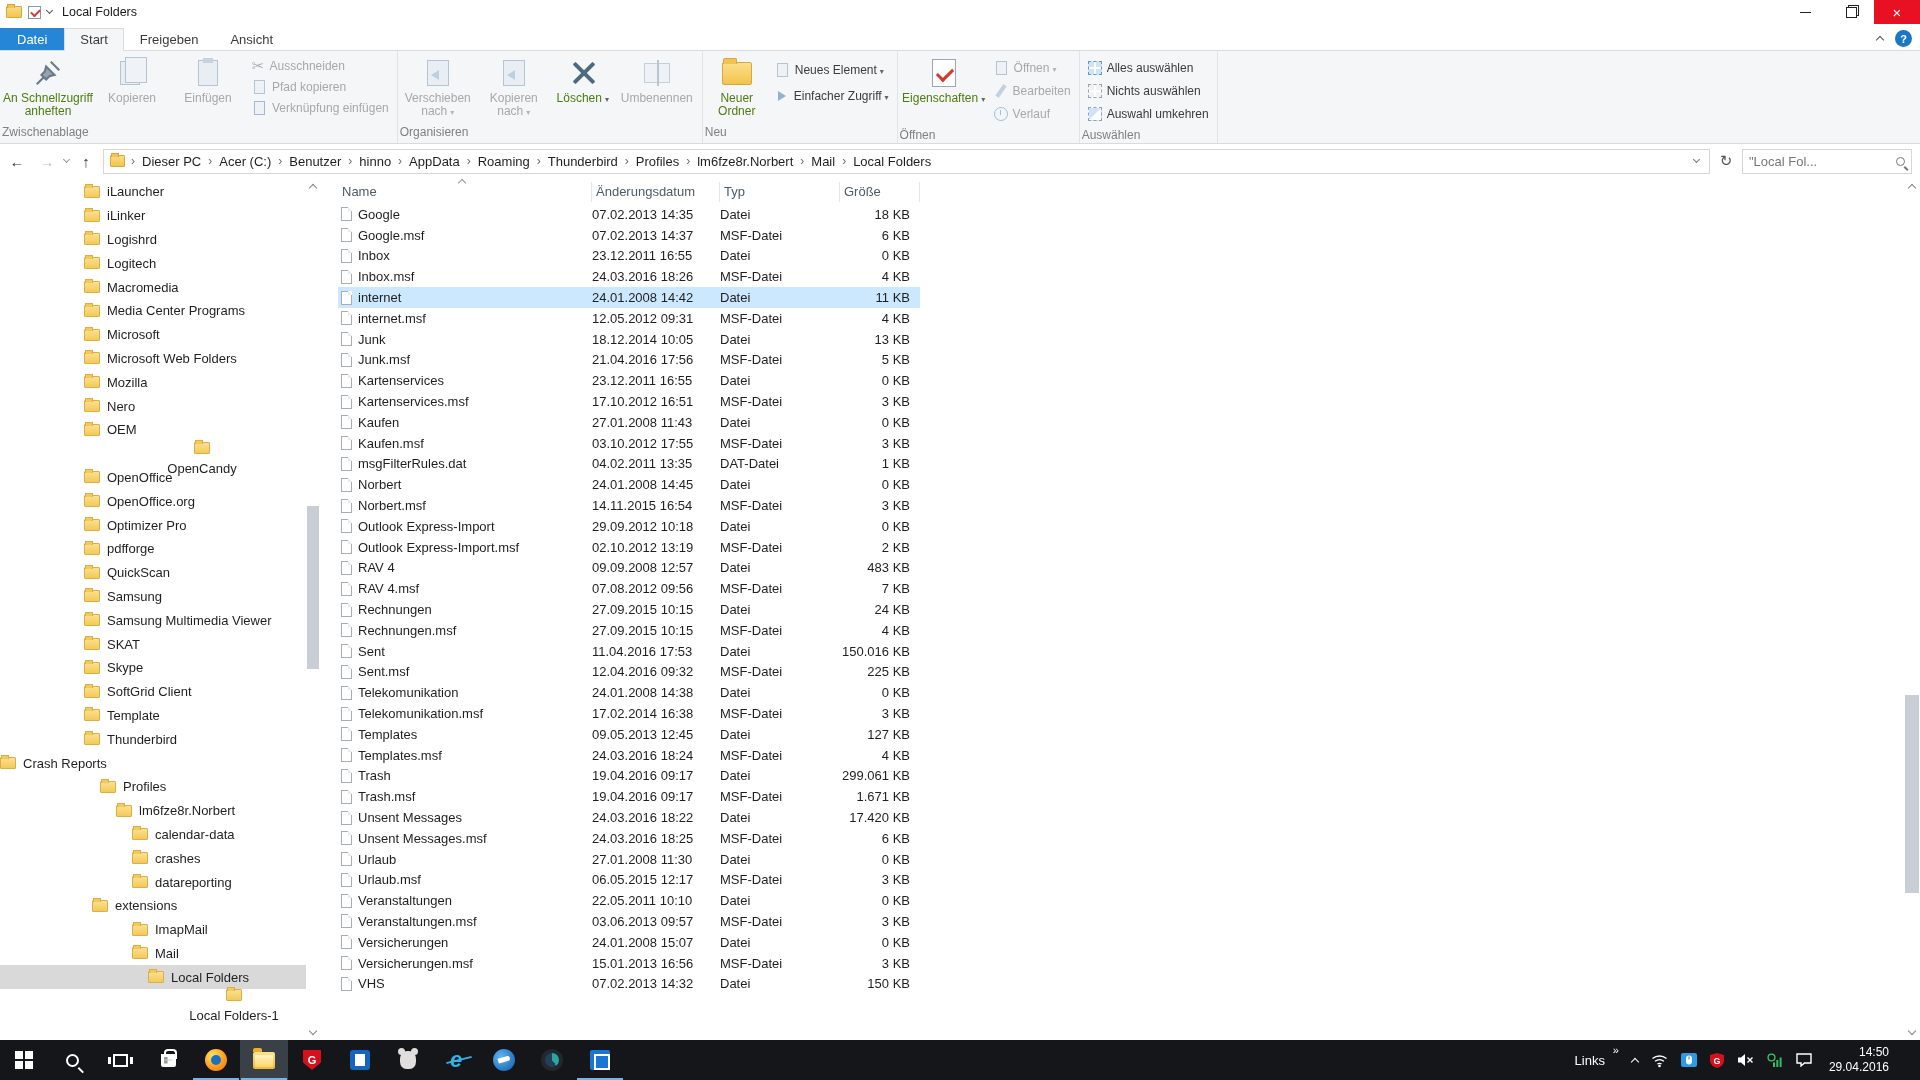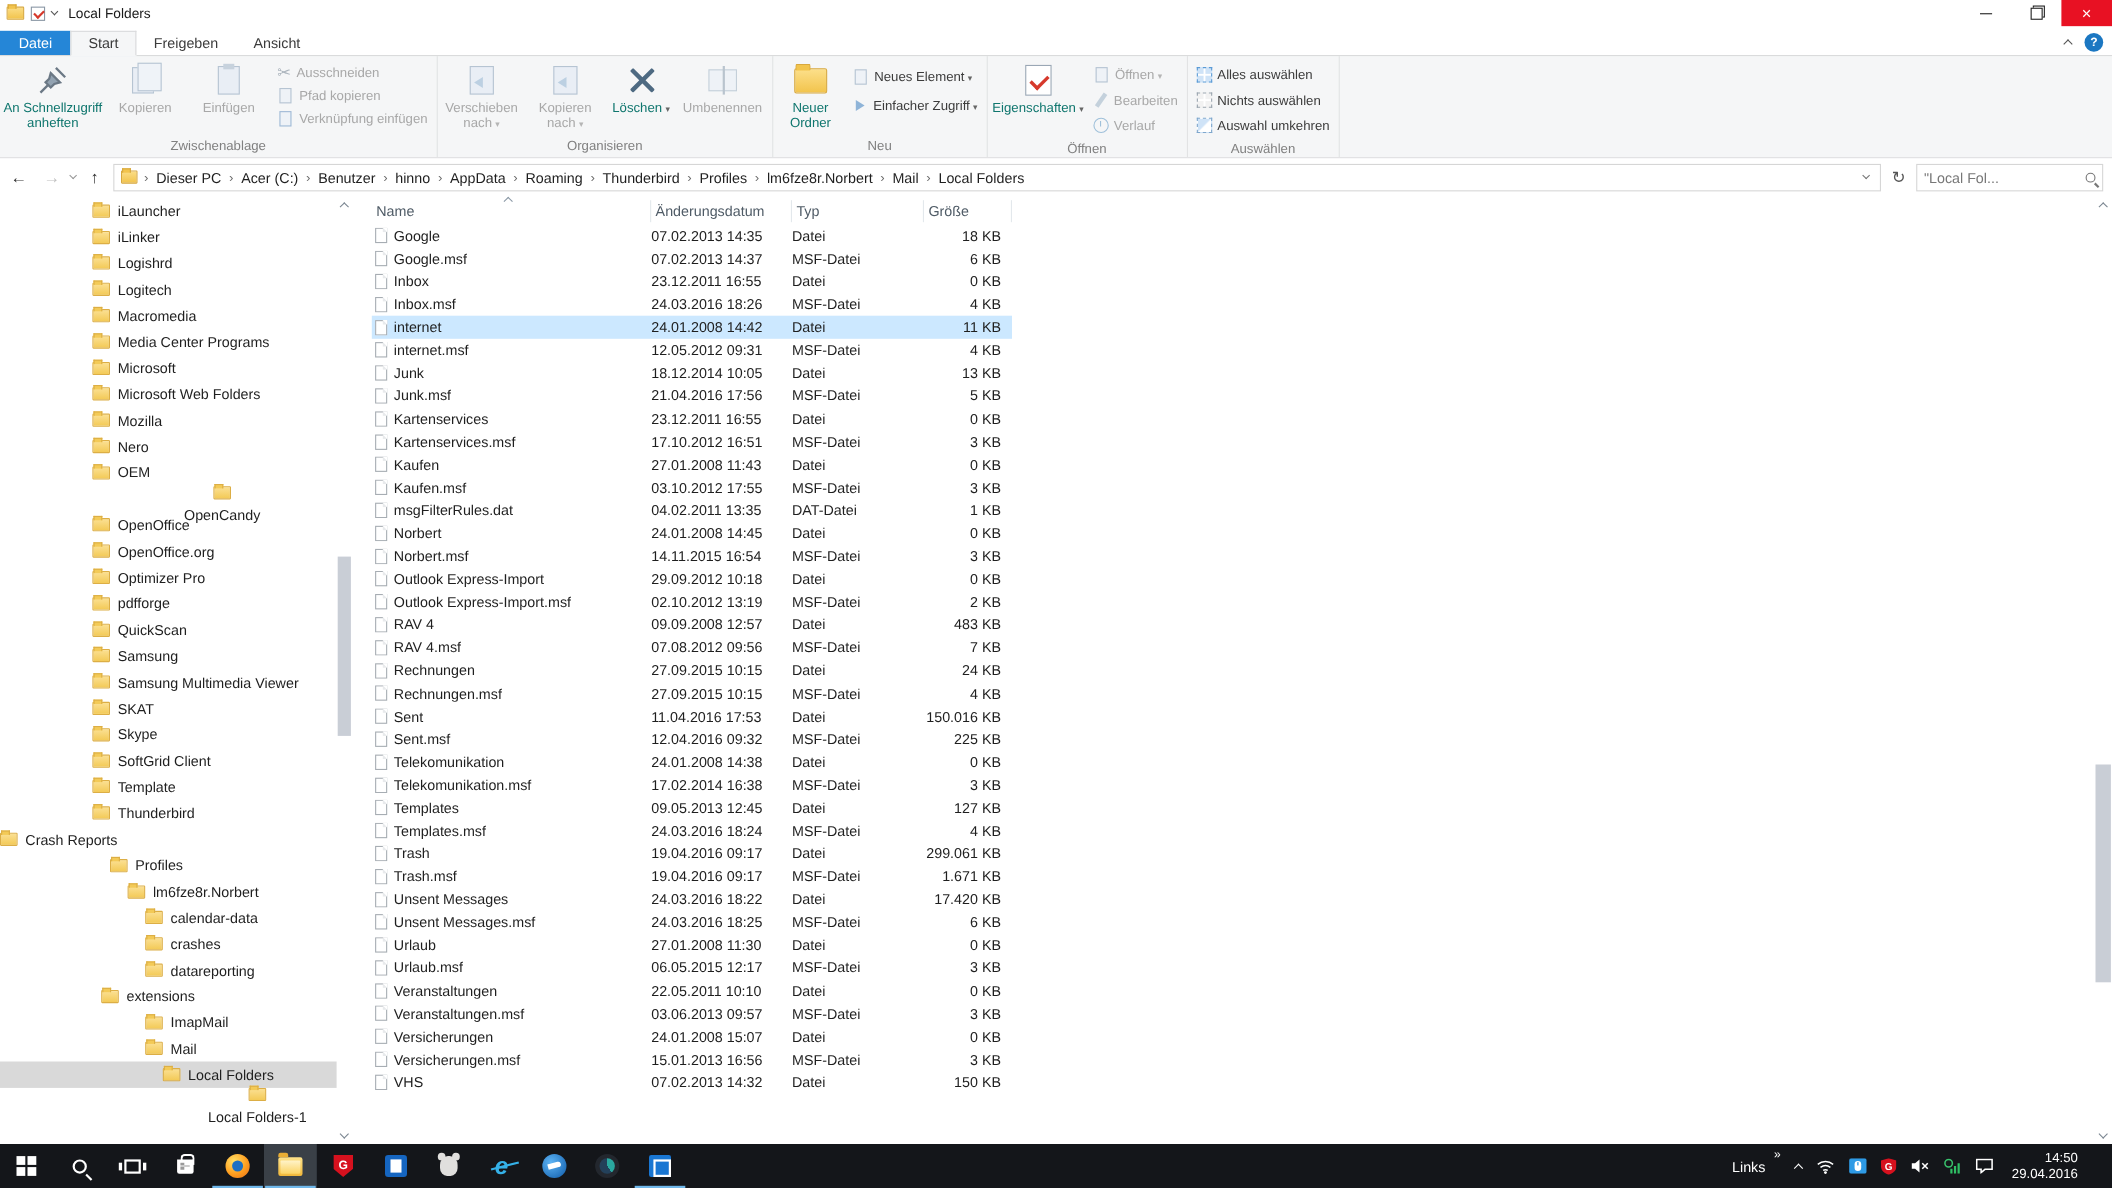--- a/index.html
+++ b/index.html
@@ -30,22 +30,22 @@
   .file-tab{height:22px;padding:0 17px;background:#2586d7;color:#fff;display:flex;align-items:center;font-size:13px;}
   .tab{height:22px;padding:0 15px;display:flex;align-items:center;color:#3b3b3b;font-size:13px;border:1px solid transparent;}
   .tab.active{background:#f5f6f7;border-color:#dadbdc;border-bottom-color:#f5f6f7;margin-bottom:-1px;height:23px;}
   .ribbon-help{position:absolute;right:8px;bottom:3px;display:flex;align-items:center;gap:12px;}
   .help-q{width:17px;height:17px;border-radius:50%;background:#1b77c2;color:#fff;font-size:11px;font-weight:bold;display:flex;align-items:center;justify-content:center;}
 
   
   .ribbon{height:94px;background:#f5f6f7;border-top:1px solid #dadbdc;border-bottom:1px solid #dadbdc;display:flex;}
   .rb-group{display:flex;flex-direction:column;border-right:1px solid #e2e3e4;padding:2px 2px 0 2px;}
   .rb-body{flex:1;display:flex;align-items:flex-start;}
-  .rb-label{height:19px;text-align:center;color:#808080;font-size:12px;line-height:17px;}
-  .big-btn{width:76px;min-height:66px;display:flex;flex-direction:column;align-items:center;padding-top:3px;text-align:center;font-size:12px;color:#0f766e;}
+  .rb-label{height:19px;color:#808080;font-size:12px;line-height:17px;}
+  .big-btn{width:76px;min-height:66px;display:flex;flex-direction:column;align-items:center;padding-top:3px;text-align:center;font-size:12px;color:#4d7c0f;}
   .big-btn.wide{width:92px;}
   .big-btn .big-label{line-height:13px;margin-top:2px;}
   .big-btn.disabled{color:#a8a8a8;}
   .ric{height:34px;display:flex;align-items:center;justify-content:center;}
   .dd::after{content:"▾";font-size:8px;color:#666;margin-left:3px;}
   .disabled .dd::after{color:#b5b5b5;}
   .small-col{display:flex;flex-direction:column;justify-content:flex-start;padding:4px 6px;gap:3px;}
   .small-btn{display:flex;align-items:center;gap:5px;font-size:12px;color:#3b3b3b;height:18px;white-space:nowrap;}
   .small-btn.disabled{color:#a8a8a8;}
 

